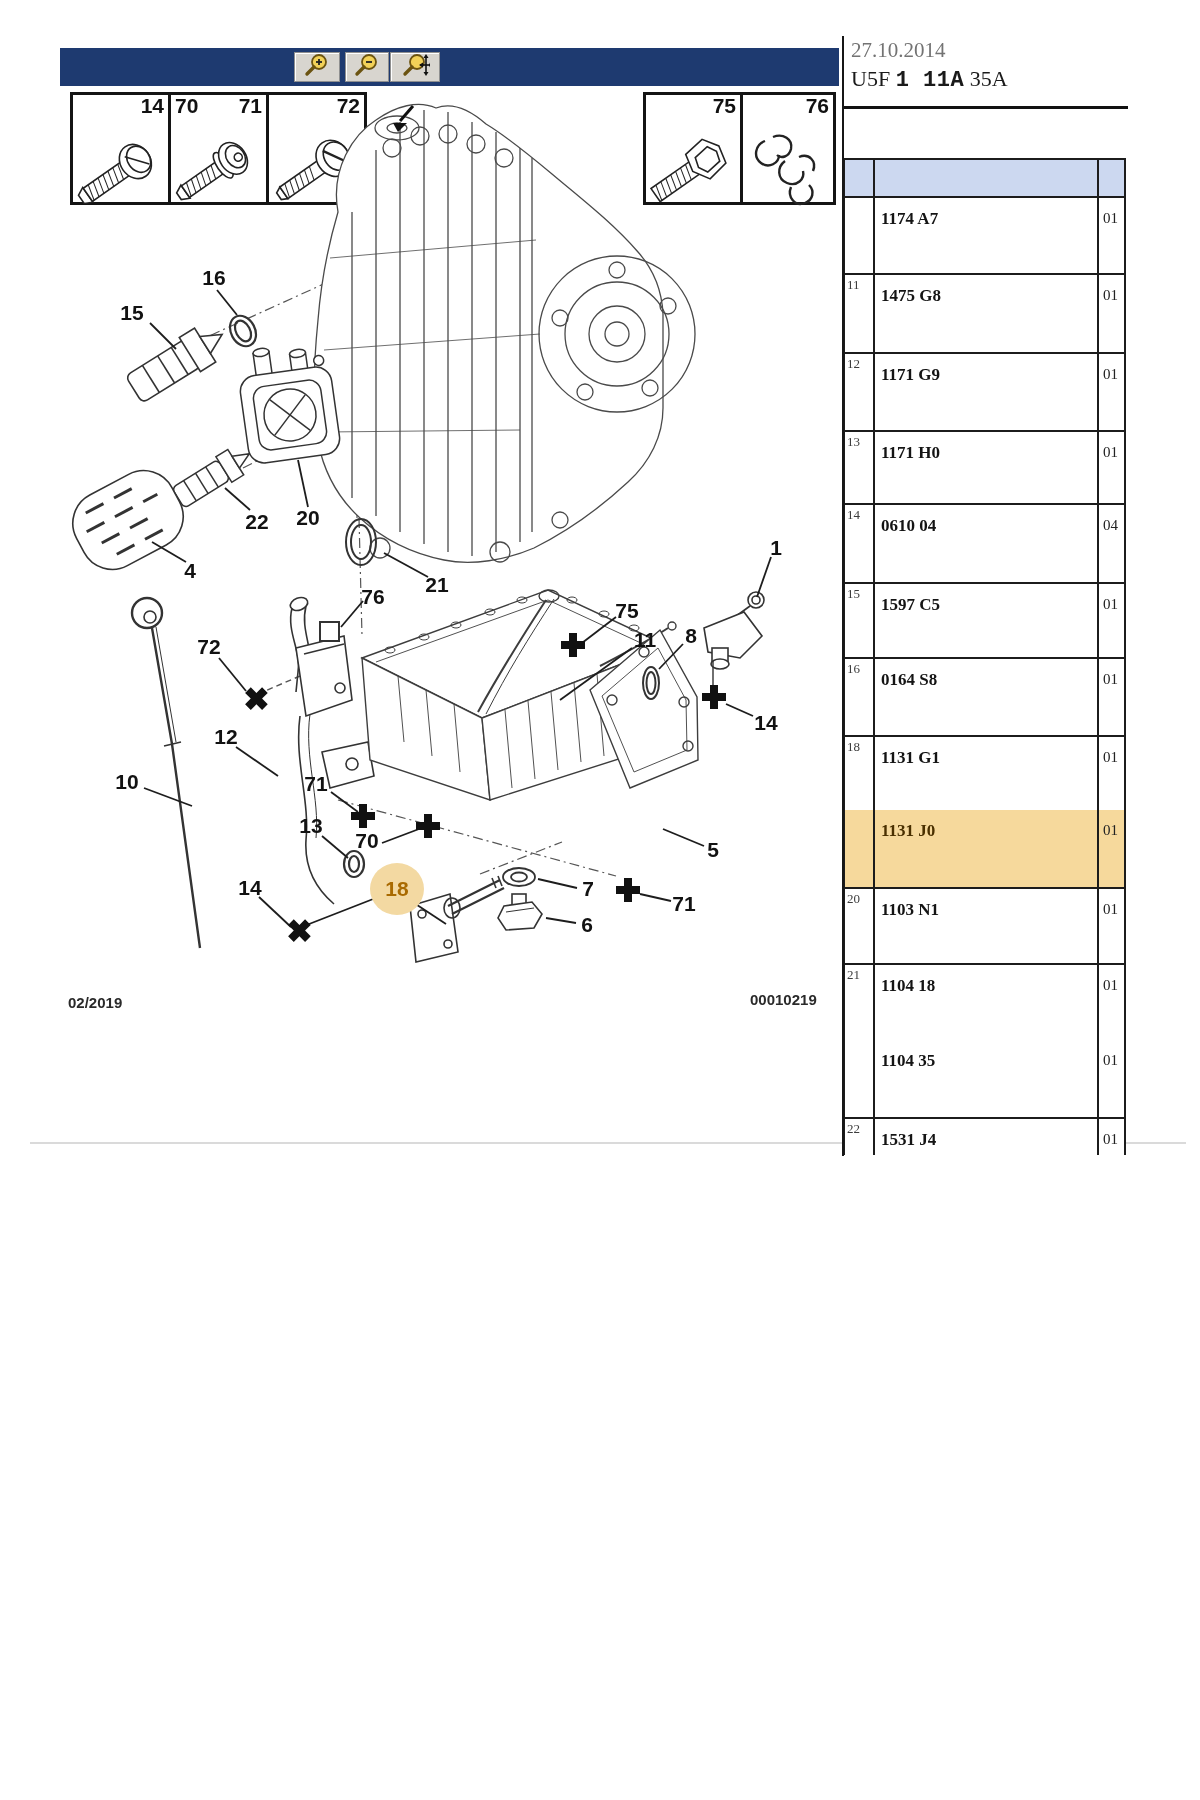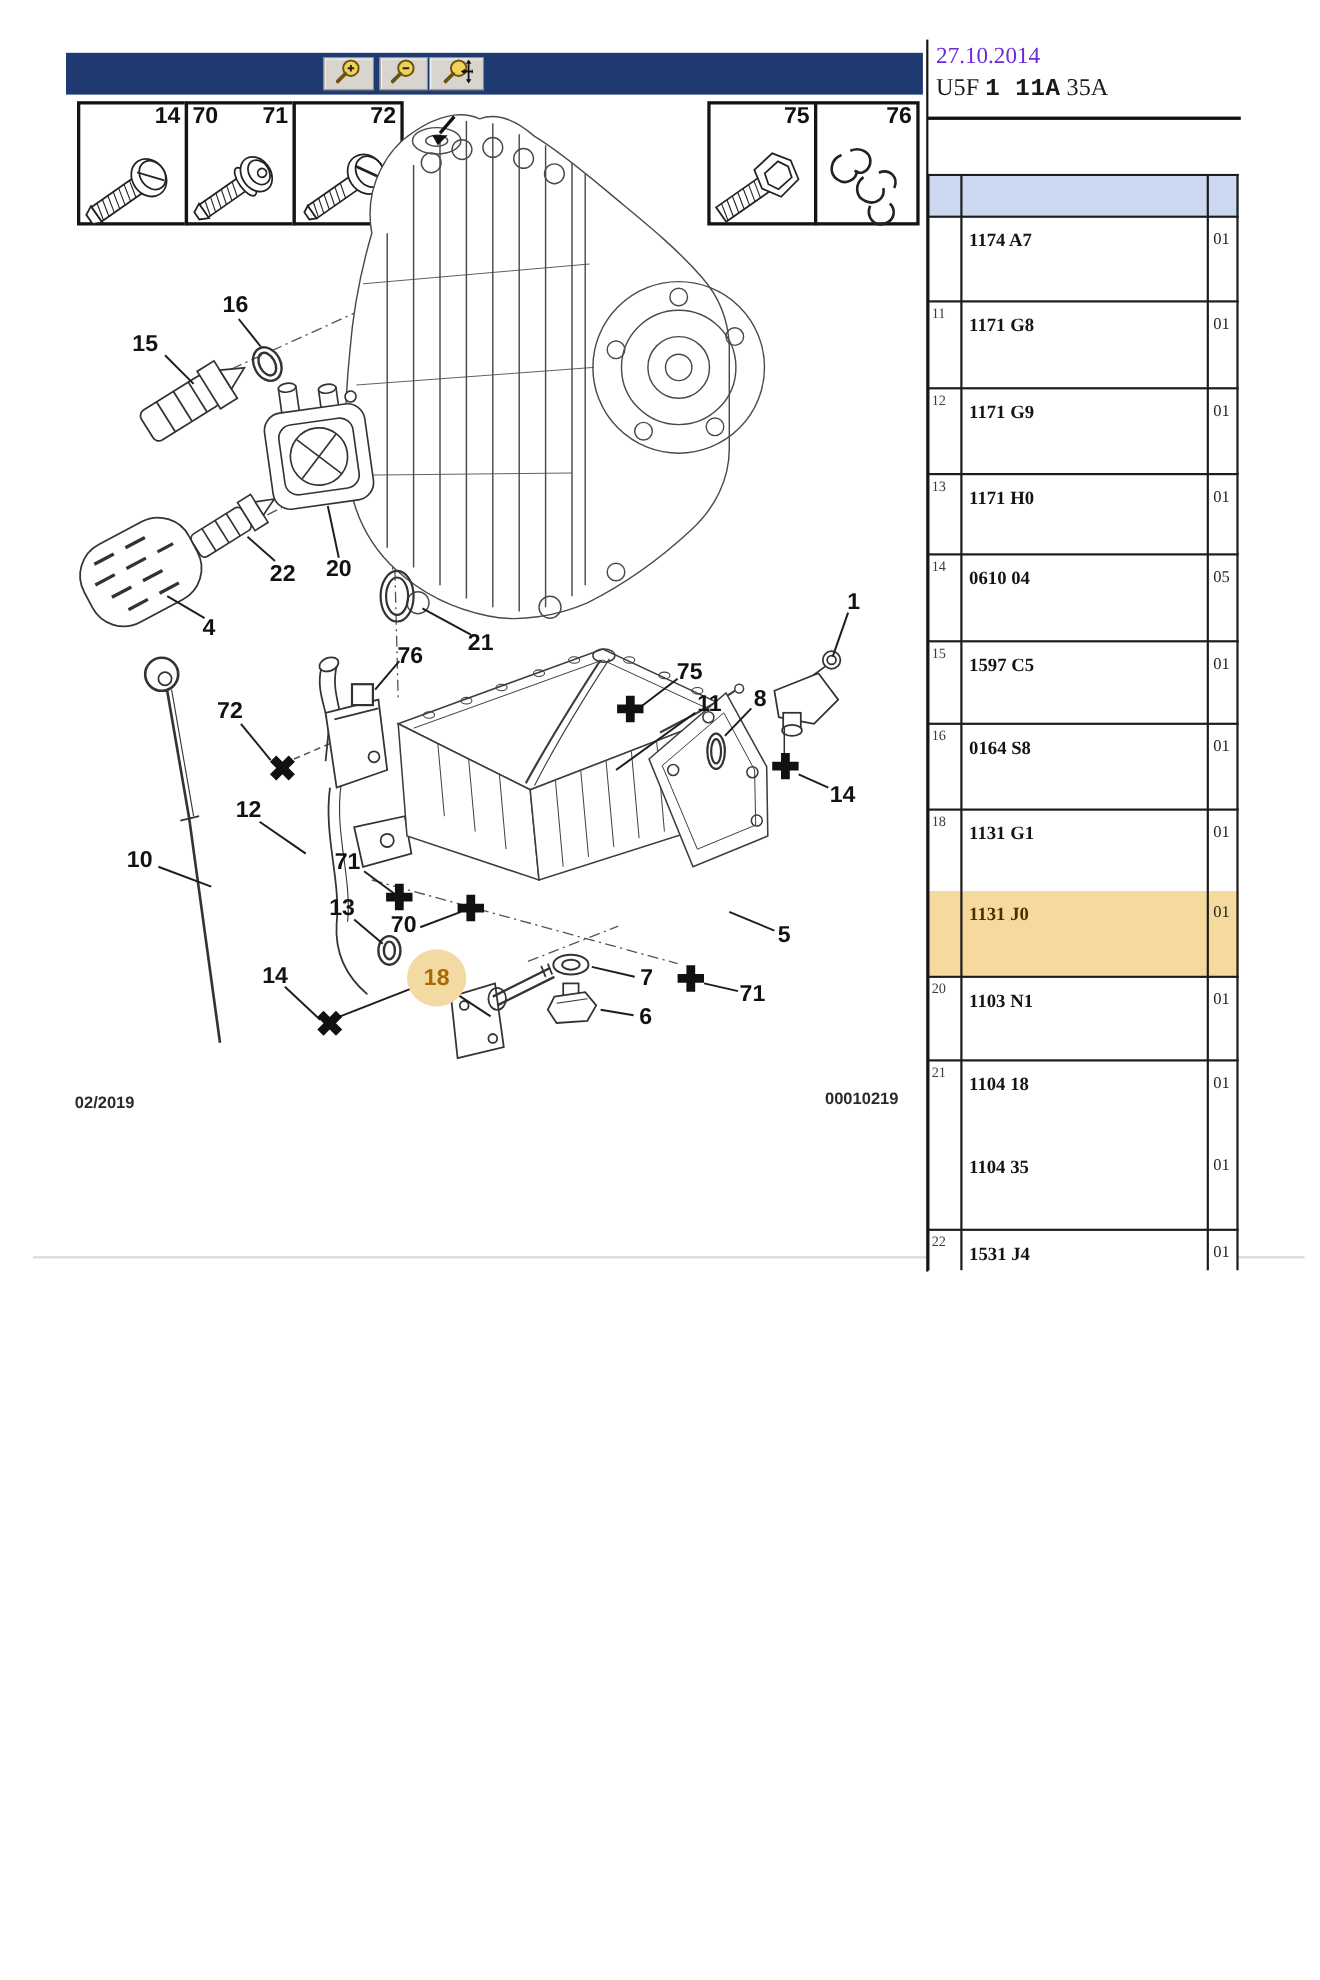--- a/index.html
+++ b/index.html
@@ -13,21 +13,21 @@
         box-shadow:inset 1px 1px 0 #fff;display:flex;align-items:center;justify-content:center;cursor:pointer;}
 
   
   .lbox{position:absolute;top:92px;height:113px;border:3px solid #141414;background:#fff;box-sizing:border-box;}
   .lbox .lab{position:absolute;top:0px;font-weight:bold;font-size:21px;color:#111;line-height:22px;}
   .lbox .lab.right{right:4px;} .lbox .lab.left{left:4px;}
   .lbox svg{position:absolute;left:0;top:18px;}
 
   
   #vdivider{left:842px;top:36px;width:2px;height:1120px;background:#161616;}
-  #hdr-date{left:851px;top:38px;font-family:"Liberation Serif",serif;font-size:21px;color:#6d28d9;}
+  #hdr-date{left:851px;top:38px;font-family:"Liberation Serif",serif;font-size:21px;color:#737373;}
   #hdr-code{left:851px;top:66px;font-family:"Liberation Serif",serif;font-size:22px;color:#1a1a1a;}
   #hdr-code b{letter-spacing:.5px;font-family:Liberation Mono, monospace;}
   #hdr-underline{left:843px;top:106px;width:285px;height:3px;background:#111;}
 
   
   #ptable{left:843px;top:158px;width:285px;height:997px;overflow:hidden;}
   .prow{position:absolute;left:0;width:283px;background:#fff;box-sizing:border-box;border-top:2px solid #1c1c1c;}
   .prow.nob{border-top:none;text-align:center;}
   .prow.hl{background:#f6d99c;}
   .prow .idx{position:absolute;left:4px;top:2px;font-family:"Liberation Serif",serif;font-size:13px;color:#3c3c3c;}
@@ -203,37 +203,37 @@
 
 <div class="abs" id="ptable">
     <div class="thead" style="background: rgb(204, 216, 240);"></div>
     <div class="prow" style="top: 38px; height: 77px;">
       <span class="idx"></span>
       <span class="part">1174 A7</span>
       <span class="qty">01</span>
     </div>
     <div class="prow" style="top: 115px; height: 79px;">
       <span class="idx">11</span>
-      <span class="part">1171 G8</span>
+      <span class="part">1475 G8</span>
       <span class="qty">01</span>
     </div>
     <div class="prow" style="top: 194px; height: 78px;">
       <span class="idx">12</span>
       <span class="part">1171 G9</span>
       <span class="qty">01</span>
     </div>
     <div class="prow" style="top: 272px; height: 73px;">
       <span class="idx">13</span>
       <span class="part">1171 H0</span>
       <span class="qty">01</span>
     </div>
     <div class="prow" style="top: 345px; height: 79px;">
       <span class="idx">14</span>
       <span class="part">0610 04</span>
-      <span class="qty">05</span>
+      <span class="qty">04</span>
     </div>
     <div class="prow" style="top: 424px; height: 75px;">
       <span class="idx">15</span>
       <span class="part">1597 C5</span>
       <span class="qty">01</span>
     </div>
     <div class="prow" style="top: 499px; height: 78px;">
       <span class="idx">16</span>
       <span class="part">0164 S8</span>
       <span class="qty">01</span>

